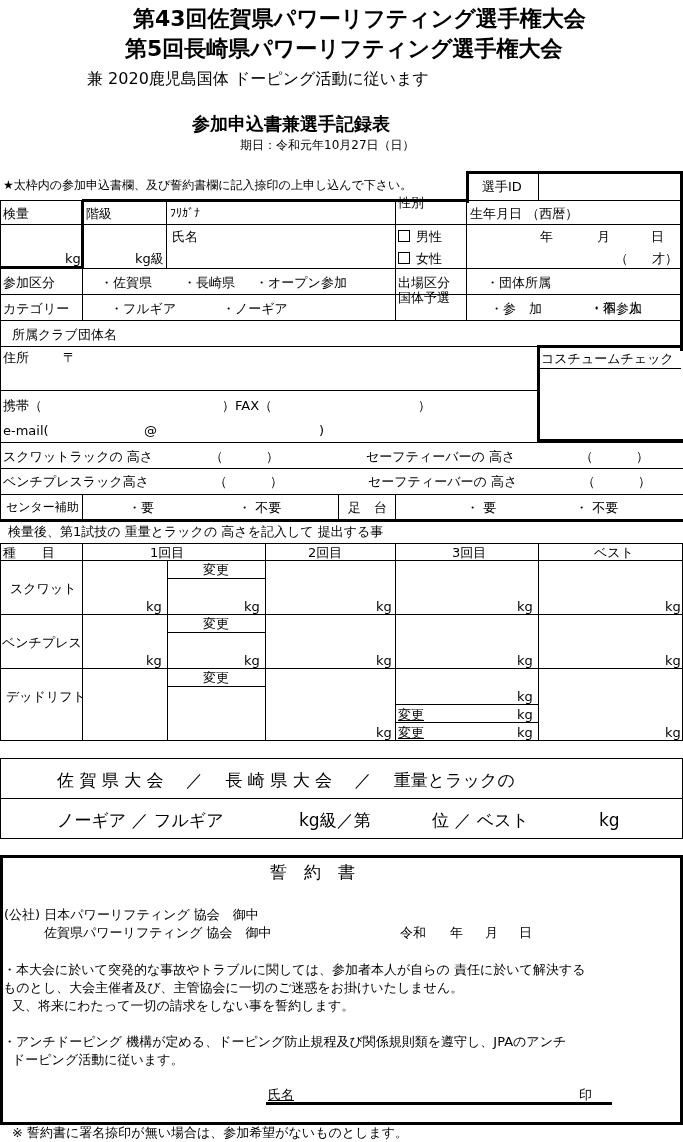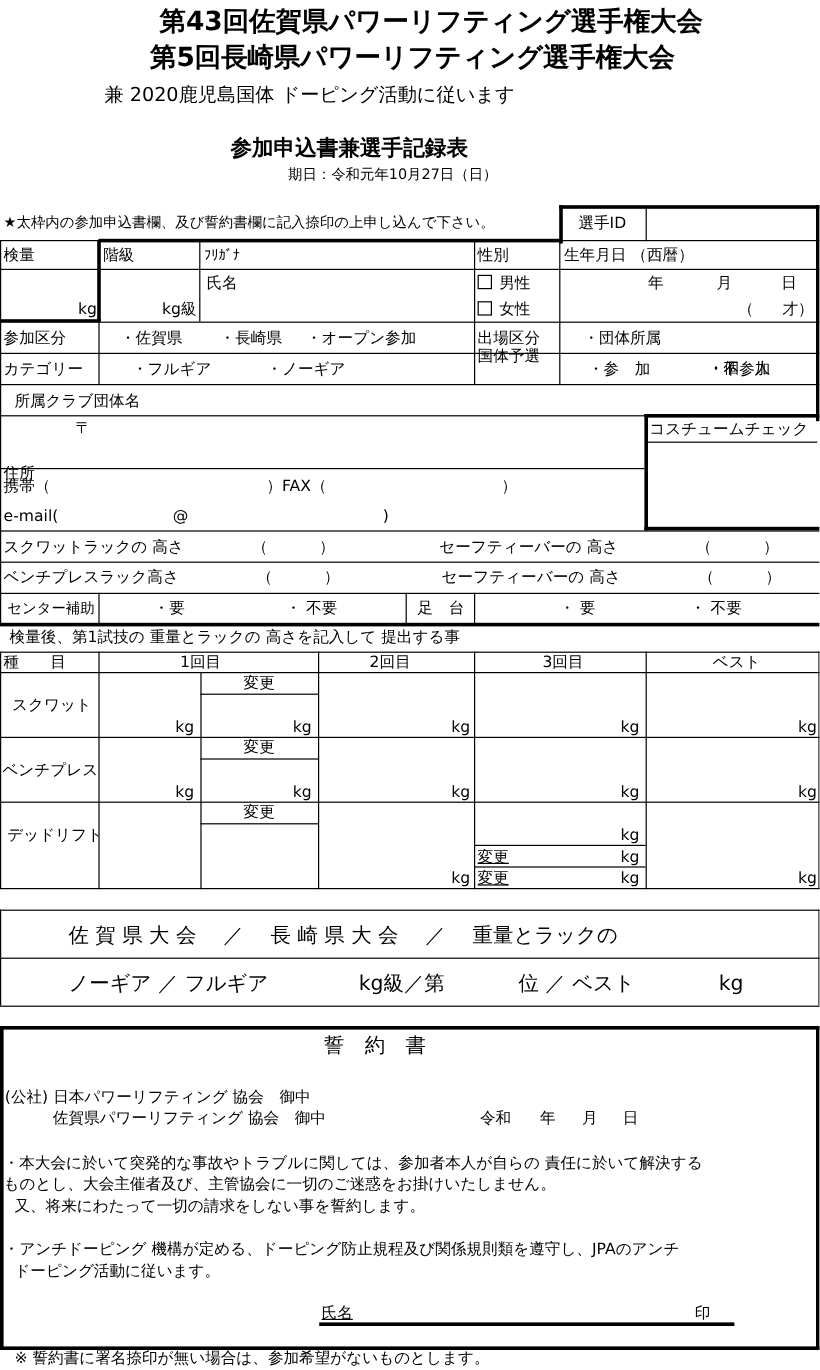--- a/index.html
+++ b/index.html
@@ -44,21 +44,21 @@
 <div class="vl" style="left:166px;top:200px;height:68px;"></div>
 <div class="vl" style="left:395px;top:200px;height:120px;"></div>
 <div class="vl" style="left:466px;top:200px;height:120px;"></div>
 <div class="hl" style="left:0;top:224px;width:683px;"></div>
 <div class="hb" style="left:0;top:266px;width:84px;"></div>
 <div class="hl" style="left:84px;top:268px;width:599px;"></div>
 
 <div class="t" style="left:3px;top:206px;">検量</div>
 <div class="t" style="left:86px;top:206px;">階級</div>
 <div class="t small" style="left:170px;top:206px;">ﾌﾘｶﾞﾅ</div>
-<div class="t" style="left:398px;top:206px;">性別</div>
+<div class="t" style="left:398px;top:195px;">性別</div>
 <div class="t" style="left:470px;top:206px;">生年月日 （西暦）</div>
 <div class="abs" style="left:228px;top:202px;width:165px;height:21px;"></div>
 
 <div class="abs" style="left:2px;top:226px;width:78px;height:40px;"></div>
 <div class="t" style="left:65px;top:251px;">kg</div>
 <div class="abs" style="left:85px;top:226px;width:80px;height:40px;"></div>
 <div class="t" style="left:135px;top:251px;">kg級</div>
 <div class="t" style="left:172px;top:229px;">氏名</div>
 <div class="abs" style="left:210px;top:226px;width:183px;height:40px;"></div>
 
@@ -94,21 +94,21 @@
 <div class="t" style="left:12px;top:327px;">所属クラブ団体名</div>
 <div class="abs" style="left:130px;top:322px;width:548px;height:22px;"></div>
 
 <div class="hb" style="left:537px;top:345px;width:146px;"></div>
 <div class="vb" style="left:537px;top:345px;height:97px;"></div>
 <div class="hb" style="left:537px;top:439px;width:146px;"></div>
 <div class="hl" style="left:540px;top:368px;width:141px;"></div>
 <div class="t" style="left:541px;top:351px;">コスチュームチェック</div>
 <div class="abs" style="left:541px;top:370px;width:138px;height:68px;"></div>
 
-<div class="t" style="left:3px;top:350px;margin-top:37px;">住所</div>
+<div class="t" style="left:3px;top:350px;">住所</div>
 <div class="t" style="left:63px;top:350px;">〒</div>
 <div class="abs" style="left:80px;top:348px;width:455px;height:40px;"></div>
 <div class="hl" style="left:0;top:390px;width:537px;"></div>
 
 <div class="t" style="left:3px;top:398px;">携帯（</div>
 <div class="abs" style="left:40px;top:395px;width:180px;height:20px;"></div>
 <div class="t" style="left:222px;top:398px;">）FAX（</div>
 <div class="abs" style="left:272px;top:395px;width:140px;height:20px;"></div>
 <div class="t" style="left:418px;top:398px;">）</div>
 <div class="t" style="left:3px;top:423px;">e-mail(</div>

